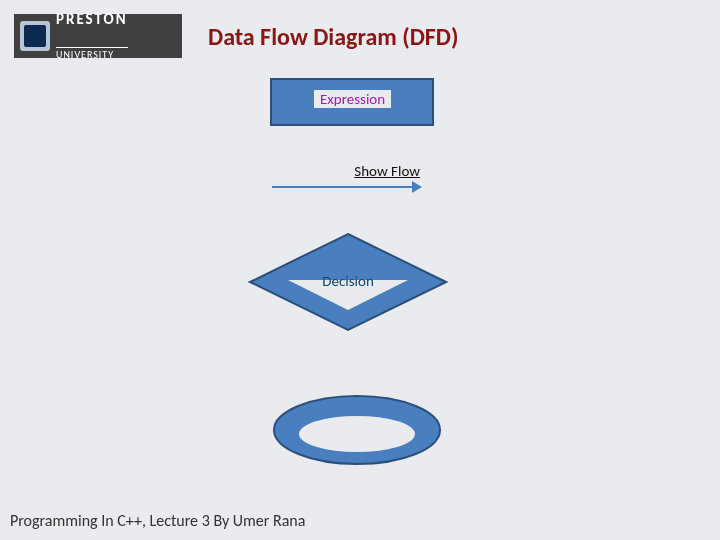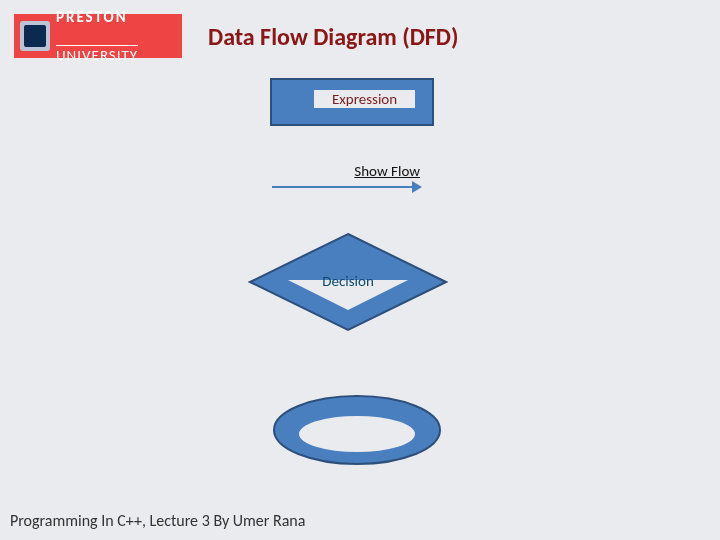--- a/index.html
+++ b/index.html
@@ -1,30 +1,30 @@
 <!DOCTYPE html>
 <html><head>
 <meta charset="utf-8">
 <style>
   html,body{margin:0;padding:0;width:720px;height:540px;background:#e9ebef;font-family:"Calibri","Segoe UI",Arial,sans-serif;overflow:hidden}
   .slide{position:relative;width:720px;height:540px}
 
   
-  .logo{position:absolute;left:14px;top:14px;width:168px;height:44px;background:#ef4444;display:flex;align-items:center;padding:0 6px;box-sizing:border-box}
+  .logo{position:absolute;left:14px;top:14px;width:168px;height:44px;background:#404040;display:flex;align-items:center;padding:0 6px;box-sizing:border-box}
   .logo-seal{width:30px;height:30px;background:#b9c4d6;border-radius:3px;margin-right:6px;position:relative;flex:0 0 auto}
   .logo-seal::after{content:"";position:absolute;inset:4px;background:#0c2a50;border-radius:2px}
   .logo-text{display:flex;flex-direction:column;line-height:1;color:#fff}
   .logo-line1{font-size:15px;font-weight:700;letter-spacing:2px}
-  .logo-line2{font-size:15px;letter-spacing:1px;border-top:1px solid #fff;padding-top:2px;margin-top:20px}
+  .logo-line2{font-size:10px;letter-spacing:1px;border-top:1px solid #fff;padding-top:2px;margin-top:20px}
 
   .title{position:absolute;left:208px;top:22px;font-size:24px;font-weight:700;color:#8c1515}
 
   
   .expr-box{position:absolute;left:270px;top:78px;width:160px;height:44px;background:#4a7fbf;border:2px solid #2d4f7b;display:flex;align-items:center;justify-content:center}
-  .expr-label{position:absolute;background:#e9ebef;padding:0 18px;font-size:15px;color:#7f1d1d;pointer-events:none}
+  .expr-label{position:absolute;background:#e9ebef;padding:0 6px;font-size:15px;color:#a21caf;pointer-events:none}
 
   .flow-label{position:absolute;left:300px;top:162px;width:120px;text-align:right;font-size:15px;color:#111;text-decoration:underline}
   .arrow-line{position:absolute;left:272px;top:186px;width:140px;height:0;border-top:2px solid #4a7fbf}
   .arrow-head{position:absolute;left:412px;top:181px;width:0;height:0;border-left:10px solid #4a7fbf;border-top:6px solid transparent;border-bottom:6px solid transparent}
 
   .decision-wrap{position:absolute;left:248px;top:232px;width:200px;height:100px}
   .decision-wrap svg{display:block}
   .decision-label{position:absolute;left:0;top:40px;width:200px;text-align:center;font-size:15px;color:#0c4a6e}
 
   .process-wrap{position:absolute;left:272px;top:394px;width:170px;height:72px}

